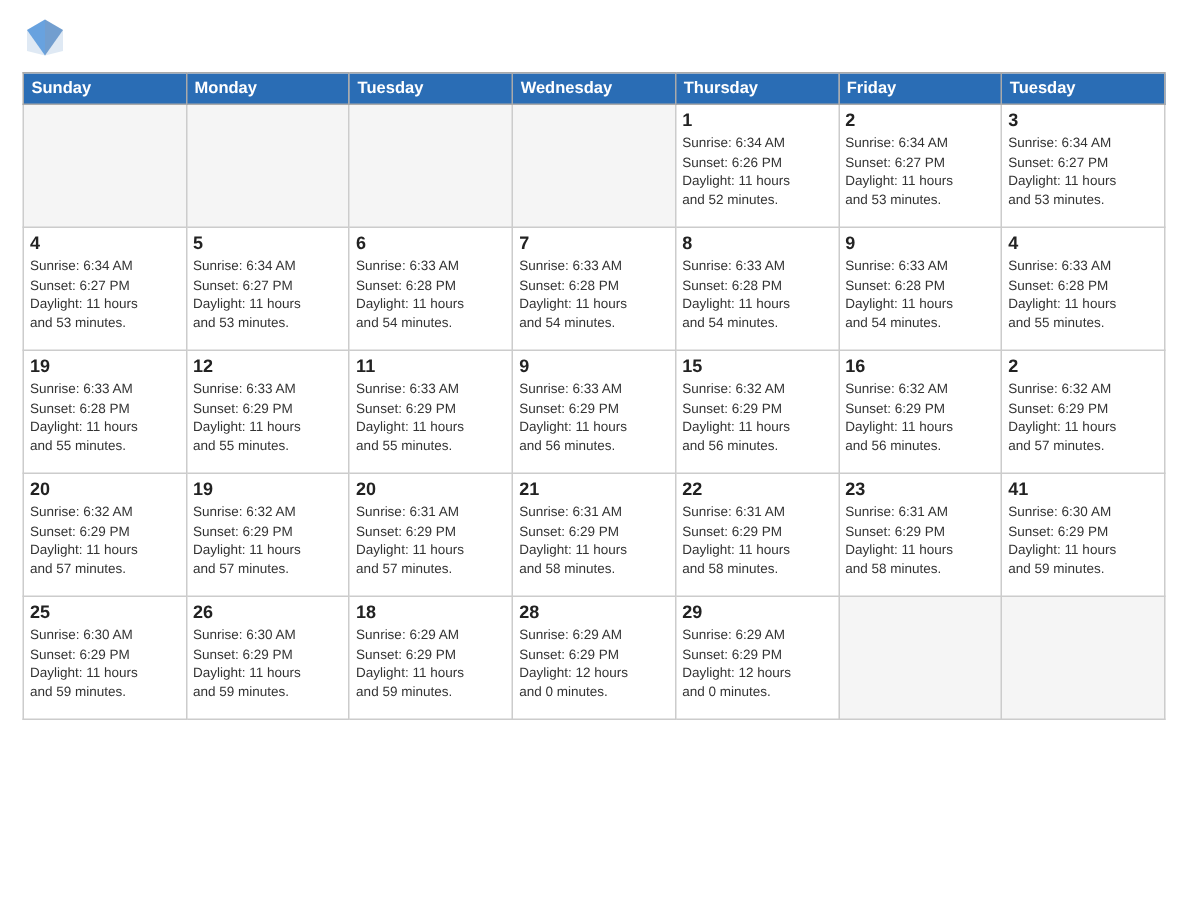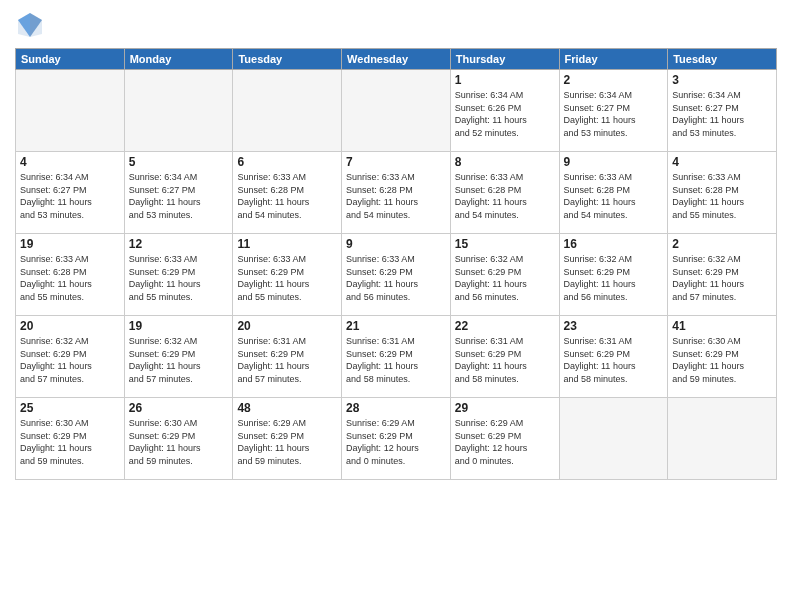--- a/index.html
+++ b/index.html
@@ -324,21 +324,21 @@
 and 59 minutes.</div>
           </td>
           <td>
             <span class="day-num">26</span>
             <div class="day-info" style="white-space: pre-line;">Sunrise: 6:30 AM
 Sunset: 6:29 PM
 Daylight: 11 hours
 and 59 minutes.</div>
           </td>
           <td>
-            <span class="day-num">48</span>
+            <span class="day-num">18</span>
             <div class="day-info" style="white-space: pre-line;">Sunrise: 6:29 AM
 Sunset: 6:29 PM
 Daylight: 11 hours
 and 59 minutes.</div>
           </td>
           <td>
             <span class="day-num">28</span>
             <div class="day-info" style="white-space: pre-line;">Sunrise: 6:29 AM
 Sunset: 6:29 PM
 Daylight: 12 hours

